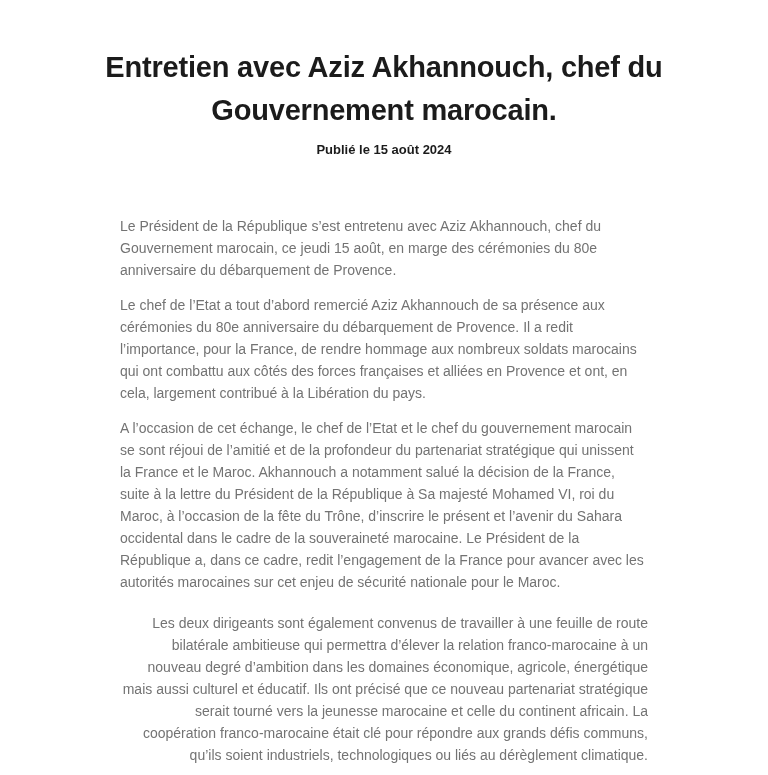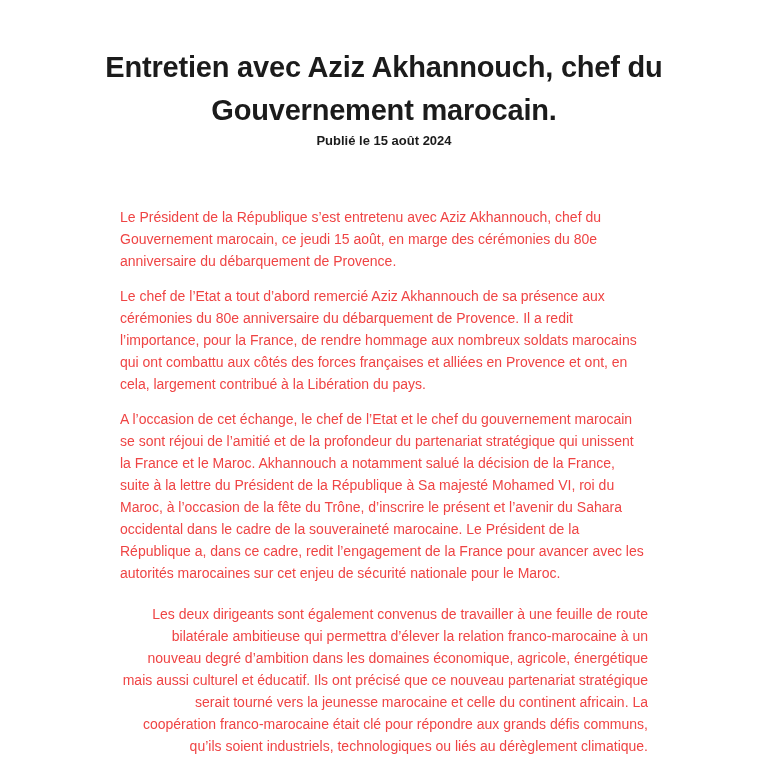--- a/index.html
+++ b/index.html
@@ -23,36 +23,37 @@
   .title {
     margin: 0 auto;
     max-width: 690px;
     font-size: 29px;
     line-height: 43px;
     font-weight: 700;
     letter-spacing: -0.2px;
     color: #1b1b1b;
   }
   .pub-date {
+    margin-top: 9px;
     font-size: 13px;
     line-height: 18px;
     font-weight: 700;
     color: #1b1b1b;
   }
   .article-body {
     width: 528px;
     margin-left: 120px;
     margin-top: 56px;
   }
   .article-body p {
     margin: 0 0 13px 0;
     font-size: 14px;
     line-height: 22px;
     font-weight: 400;
-    color: #ef4444;
+    color: #737373;
     text-align: left;
   }
   .article-body p.spaced {
     margin-top: 19px;
     text-align: right;
   }
 </style>
 </head>
 <body>
 

